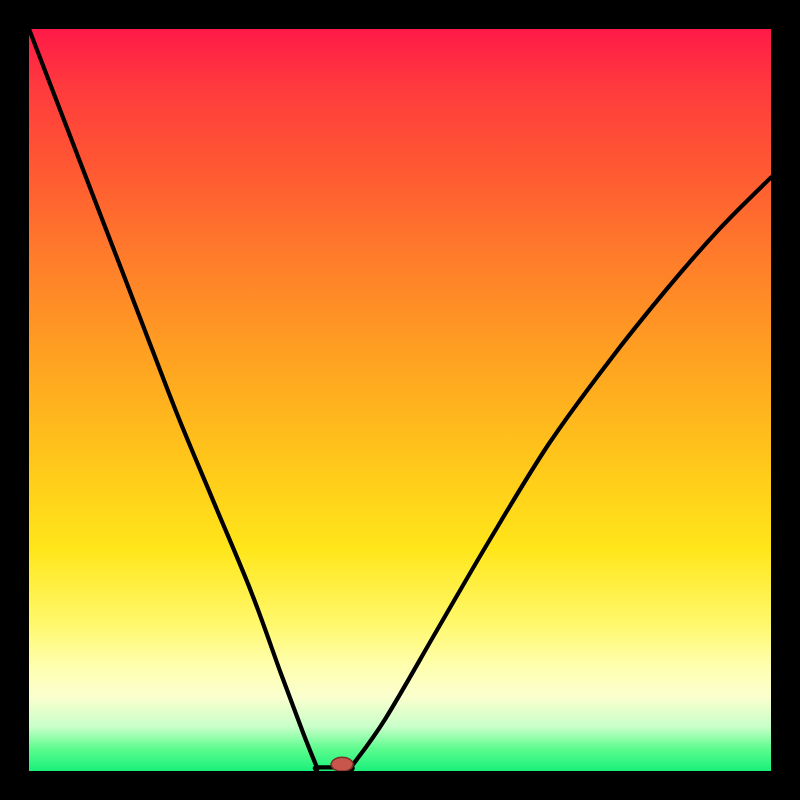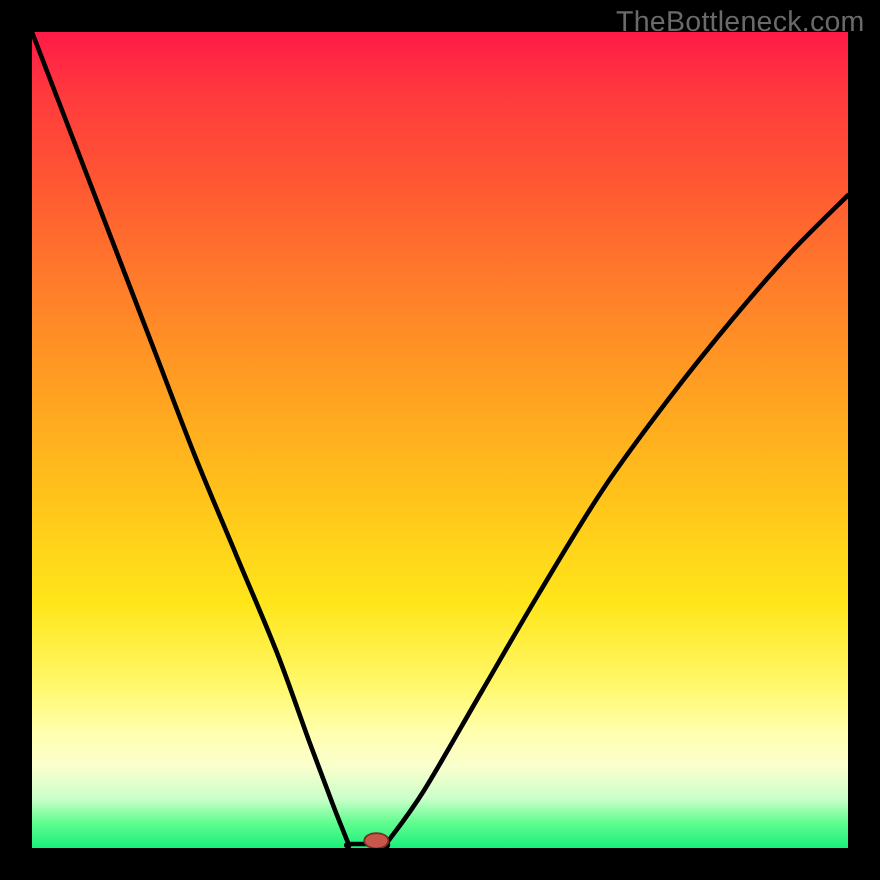--- a/index.html
+++ b/index.html
@@ -72,21 +72,20 @@
   .marker {
     fill: #c9564b;
     stroke: #7a2f27;
     stroke-width: 1.5;
   }
 </style>
 </head>
 <body>
 
 <div class="outer">
-  <div class="watermark">TheBottleneck.com</div>
 
   <div class="plot">
     <div class="gradient"></div>
     <svg viewBox="0 0 742 742" preserveAspectRatio="none">
       <path id="curve-path" class="curve-path" d="M 0.00 0.00 C 6.18 16.08, 24.73 64.31, 37.10 96.46 C 49.47 128.61, 61.83 160.77, 74.20 192.92 C 86.57 225.07, 98.93 257.23, 111.30 289.38 C 123.67 321.53, 136.03 354.92, 148.40 385.84 C 160.77 416.76, 173.13 445.20, 185.50 474.88 C 197.87 504.56, 211.47 535.48, 222.60 563.92 C 233.73 592.36, 243.62 622.04, 252.28 645.54 C 260.94 669.04, 268.60 689.44, 274.54 704.90 C 280.48 720.36, 285.67 732.72, 287.90 738.29 C 290.12 743.86, 282.21 738.29, 287.90 738.29 C 293.58 738.29, 316.34 738.29, 322.03 738.29 C 327.72 738.29, 316.34 746.33, 322.03 738.29 C 327.72 730.25, 341.81 712.94, 356.16 690.06 C 370.51 667.18, 390.79 630.70, 408.10 601.02 C 425.41 571.34, 441.49 542.90, 460.04 511.98 C 478.59 481.06, 499.61 445.20, 519.40 415.52 C 539.19 385.84, 558.97 359.87, 578.76 333.90 C 598.55 307.93, 619.57 281.96, 638.12 259.70 C 656.67 237.44, 672.75 218.89, 690.06 200.34 C 707.37 181.79, 733.34 157.06, 742.00 148.40"></path>
       <ellipse id="marker-ellipse" class="marker" cx="313.12" cy="735.32" rx="11" ry="7"></ellipse>
     </svg>
   </div>
 </div>
 

